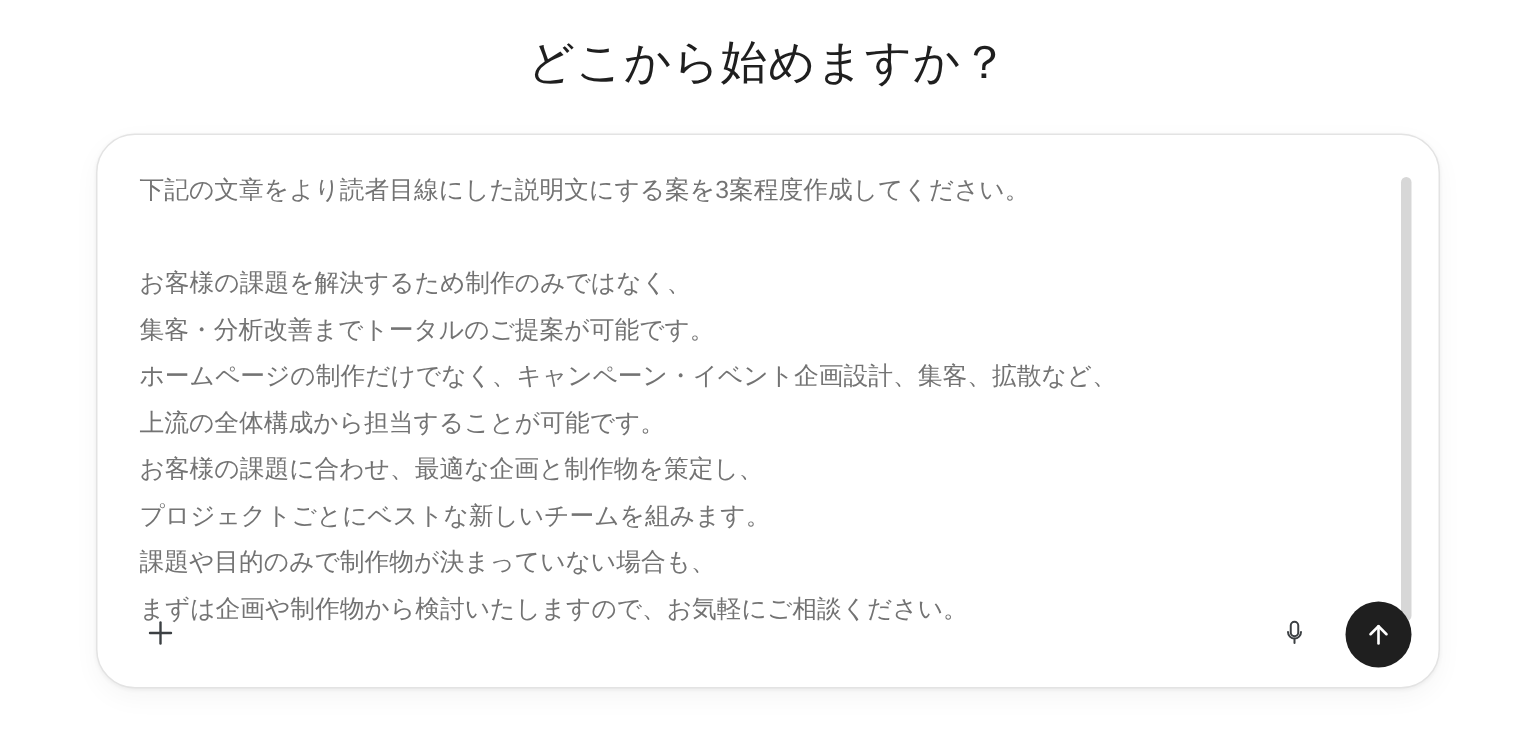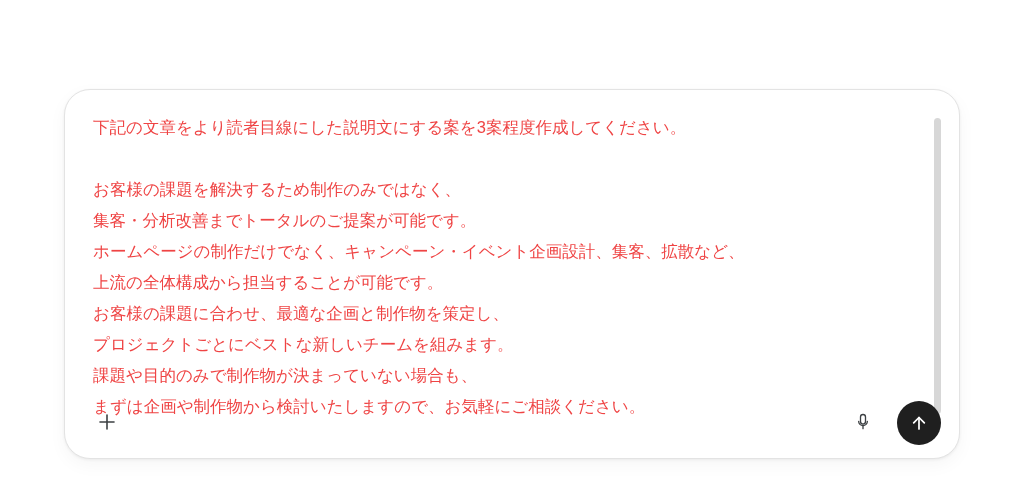--- a/index.html
+++ b/index.html
@@ -44,21 +44,21 @@
     background: #ffffff;
     border: 1px solid #e3e3e3;
     border-radius: 26px;
     box-shadow: 0 1px 3px rgba(0,0,0,0.06), 0 6px 18px rgba(0,0,0,0.04);
     padding: 22px 28px 0 28px;
     overflow: hidden;
   }
   .prompt-text {
     font-size: 16.5px;
     line-height: 31px;
-    color: #ef4444;
+    color: #737373;
     white-space: pre-wrap;
     word-break: break-word;
     padding-right: 40px;
     min-height: 276px;
     outline: none;
   }
   .scrollbar-track {
     position: absolute;
     right: 9px;
     top: 14px;
@@ -119,20 +119,21 @@
     padding: 0;
     margin-left: 4px;
   }
   .send-btn svg { display: block; }
 </style>
 </head>
 <body>
 
 <div class="page">
 
+  <h1 class="headline">どこから始めますか？</h1>
 
   <div class="composer-wrap">
     <div class="composer">
 
       <div class="prompt-text" contenteditable="true" role="textbox" aria-placeholder="ここにプロンプトを入力してください" style="">下記の文章をより読者目線にした説明文にする案を3案程度作成してください。
 
 お客様の課題を解決するため制作のみではなく、
 集客・分析改善までトータルのご提案が可能です。
 ホームページの制作だけでなく、キャンペーン・イベント企画設計、集客、拡散など、
 上流の全体構成から担当することが可能です。

